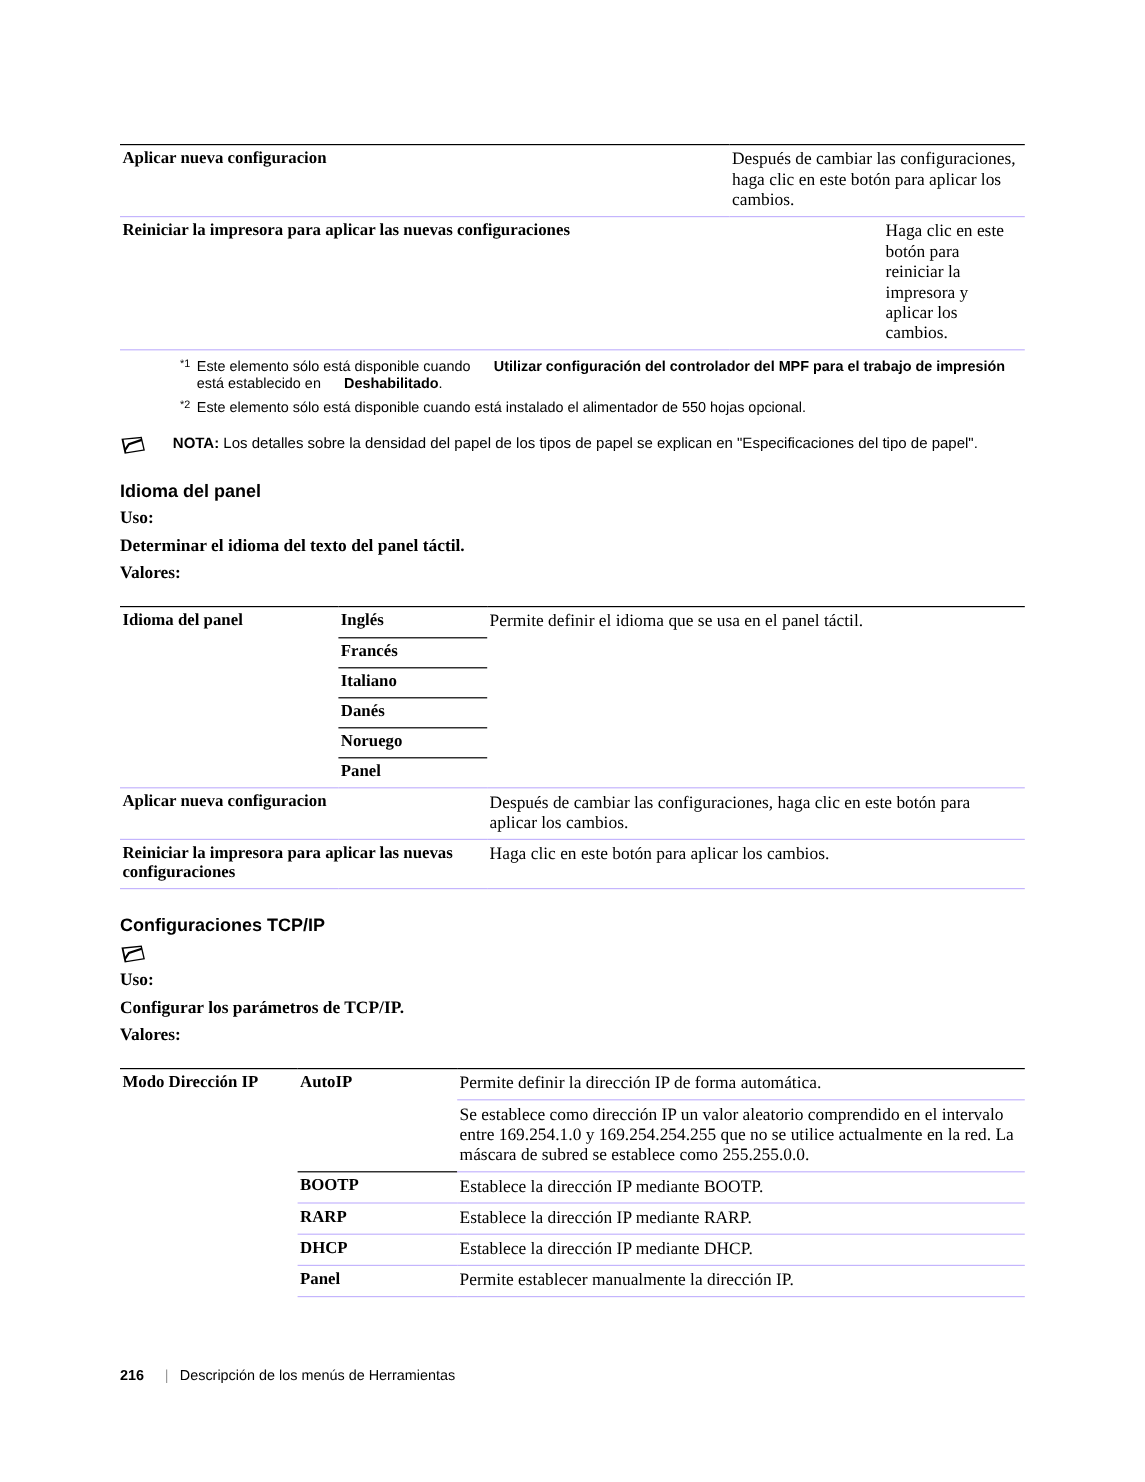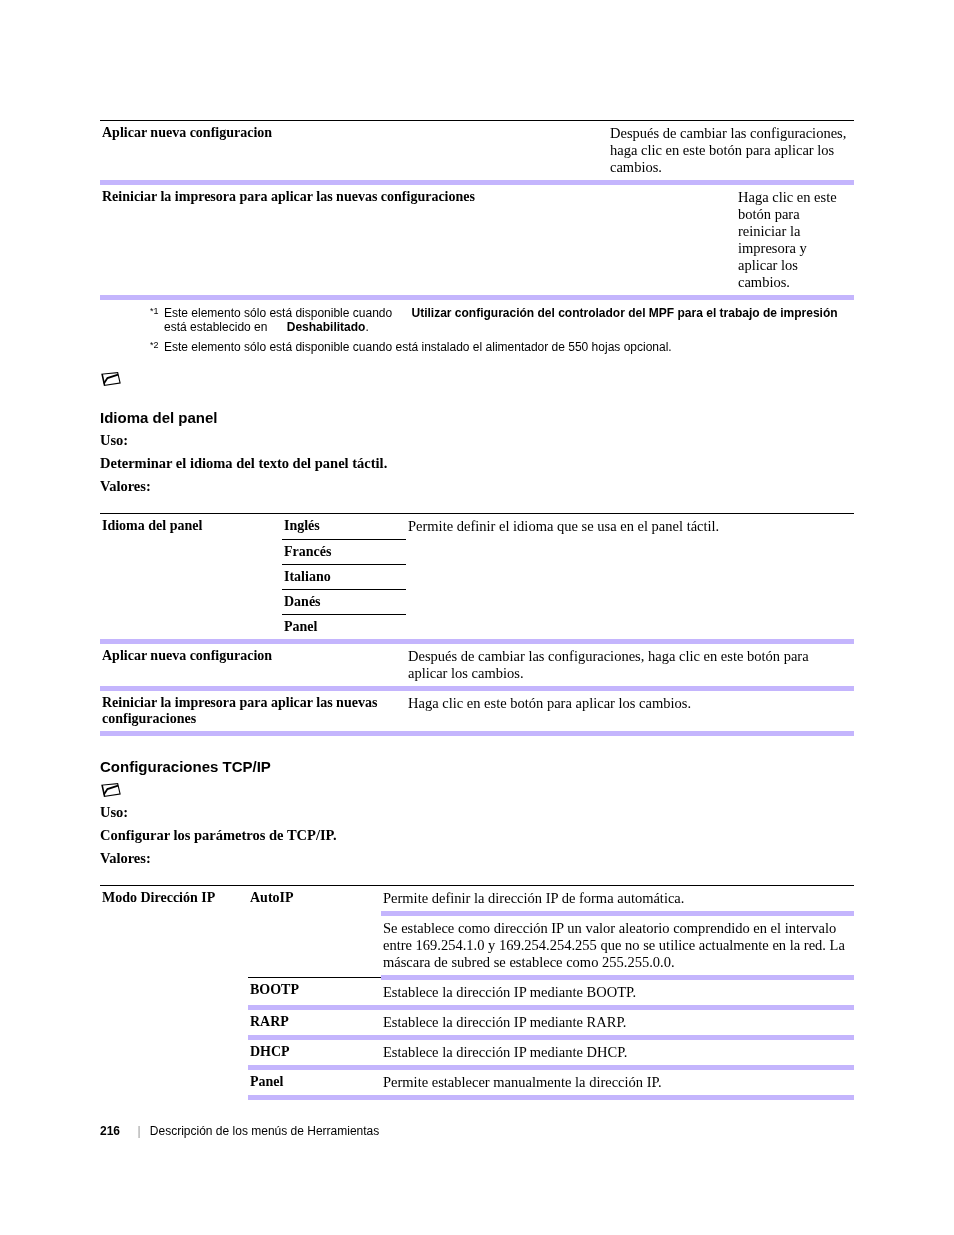--- a/index.html
+++ b/index.html
@@ -22,21 +22,21 @@
   table.data-table {
     width: 100%;
     border-collapse: collapse;
     font-size: 14px;
   }
   table.data-table td {
     padding: 4px 6px 4px 2px;
     vertical-align: top;
   }
   .tline { border-top: 1px solid #000; }
-  .bline { border-bottom: 5px solid #c4b5fd; }
+  .bline { border-bottom: 1px solid #c4b5fd; }
   .bold { font-weight: bold; }
   .footnotes {
     margin-left: 50px;
     margin-top: 6px;
     font-family: Helvetica, Arial, sans-serif;
     font-size: 12px;
   }
   .footnotes .row { display: flex; margin-bottom: 6px; }
   .footnotes sup { font-size: 9px; vertical-align: super; min-width: 14px; display:inline-block;}
   .note-block {
@@ -60,21 +60,21 @@
   }
   .serif14 { font-family: Georgia, "Times New Roman", serif; font-size: 14.5px; }
   .uso, .valores { font-weight: bold; font-size: 14.5px; margin: 6px 0;}
   .desc { font-size: 14.5px; margin: 4px 0 6px 0; font-weight: bold;}
   .lang-col { width: 174px; }
   .lang-label-col { width: 116px; border-bottom: 1px solid #000;}
   .mode-col { width: 140px; }
   .mode-label-col { width: 125px; }
   .footer {
     position: absolute;
-    bottom: 97px;
+    bottom: 82px;
     left: 100px;
     font-family: Helvetica, Arial, sans-serif;
     font-size: 12px;
     color: #000;
   }
   .footer .page-num { font-weight: bold; margin-right: 8px;}
   .footer .divider { margin: 0 6px; color:#999;}
   .note-inline-mono { font-family: "Courier New", monospace; }
 </style>
 </head>
@@ -109,20 +109,21 @@
   </div>
 
   <div class="note-block">
     <span class="note-icon">
       <svg viewBox="0 0 24 18">
           <path d="M1 3 L20 1 L23 14 L4 17 Z" fill="#000"></path>
           <path d="M3 4 L19 2.5 L21.5 13 L5.5 15.5 Z" fill="#fff"></path>
           <path d="M4 14 L8 8 L20 4" stroke="#000" stroke-width="2" fill="none"></path>
         </svg>
     </span>
+    <div><span class="note-bold">NOTA:</span><span> Los detalles sobre la densidad del papel de los tipos de papel se explican en "Especificaciones del tipo de papel".</span></div>
   </div>
 
   <h3 class="section">Idioma del panel</h3>
   <div class="uso serif14">Uso:</div>
   <div class="desc serif14">Determinar el idioma del texto del panel táctil.</div>
   <div class="valores serif14">Valores:</div>
 
   <table class="data-table" style="margin-top:18px">
     <tbody>
         <tr class="tline">
@@ -136,20 +137,25 @@
           <td></td>
         </tr>
     <tr>
           <td></td>
           <td class="bold lang-label-col">Italiano</td>
           <td></td>
         </tr>
     <tr>
           <td></td>
           <td class="bold lang-label-col">Danés</td>
+          <td></td>
+        </tr>
+    <tr>
+          <td></td>
+          <td class="bold lang-label-col">Noruego</td>
           <td></td>
         </tr>
     <tr class="bline">
           <td class="bline"></td>
           <td class="bold">Panel</td>
           <td class="bline"></td>
         </tr>
     <tr class="bline">
       <td class="bold" colspan="2">Aplicar nueva configuracion</td>
       <td class="serif14">Después de cambiar las configuraciones, haga clic en este botón para aplicar los cambios.</td>

